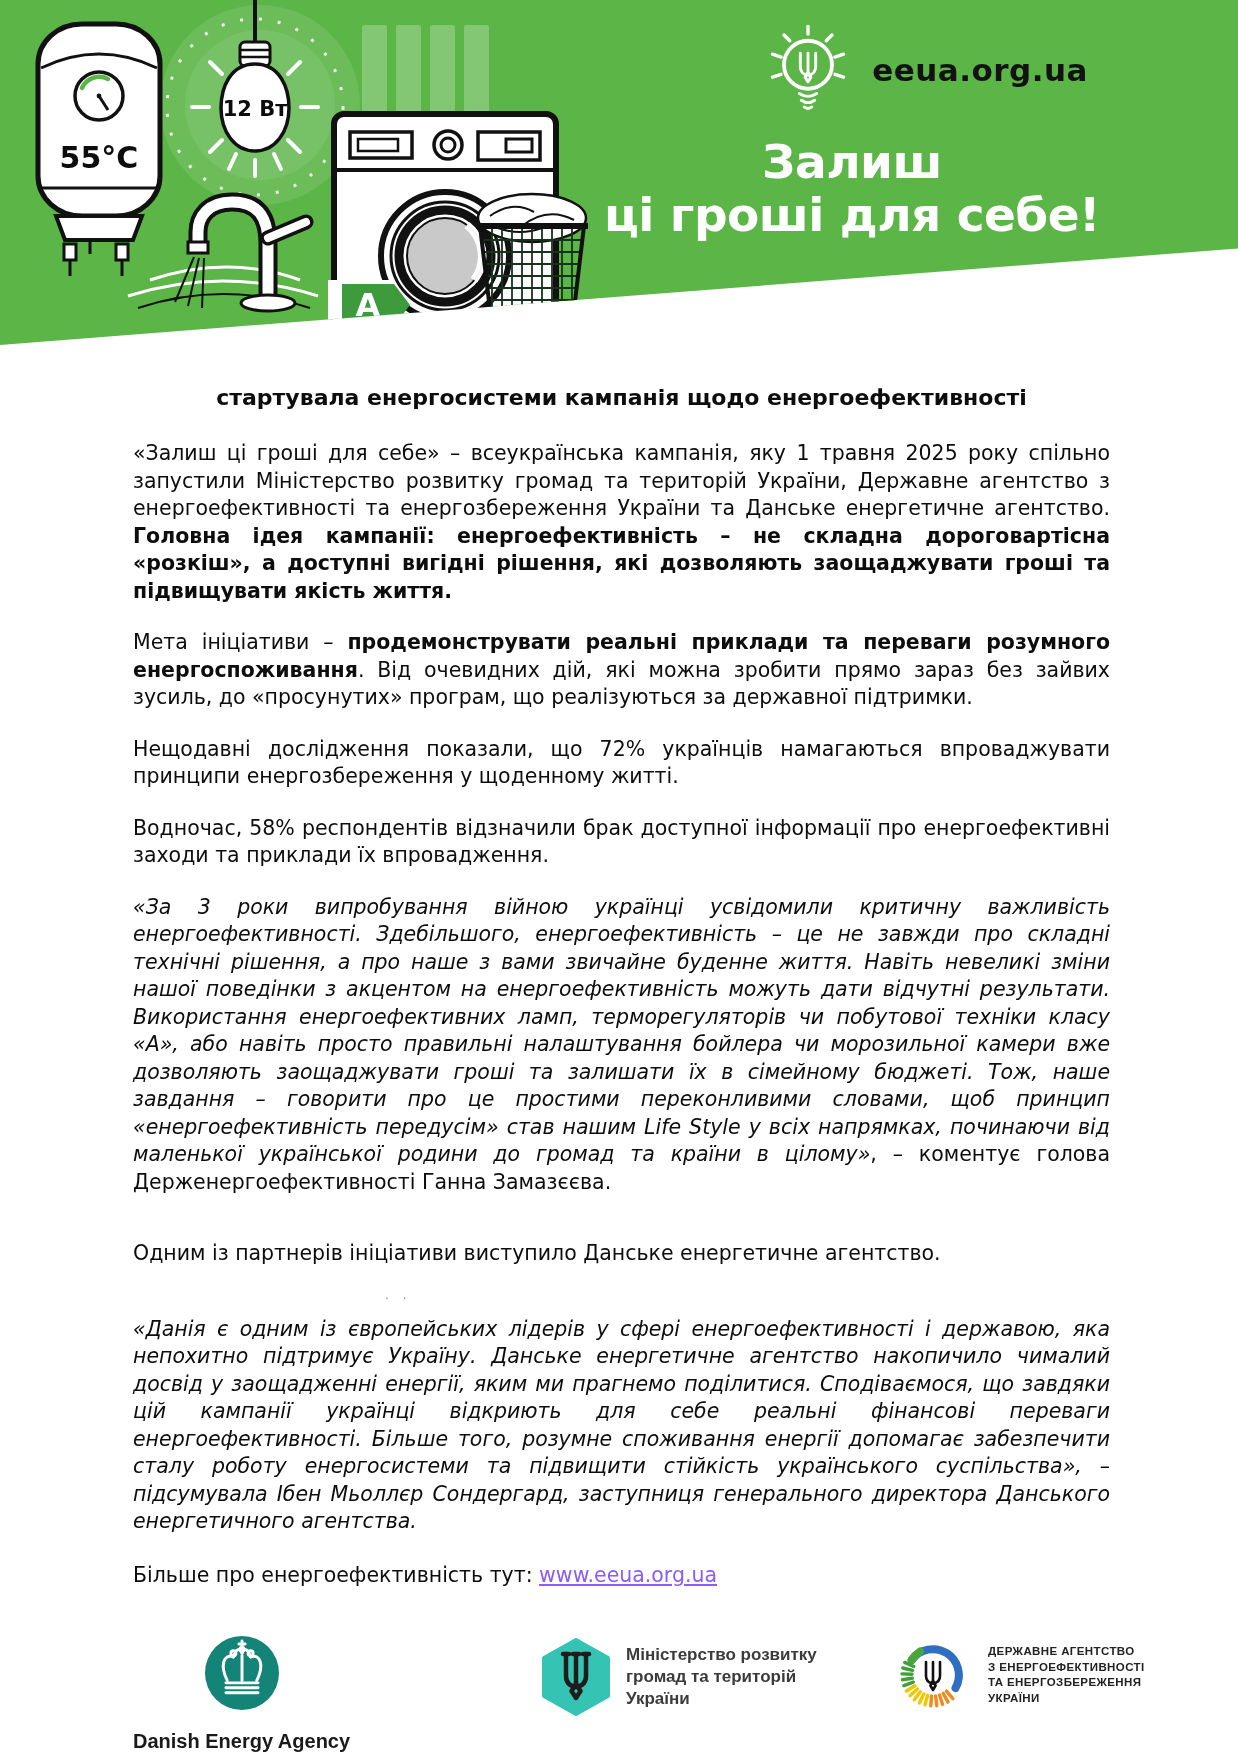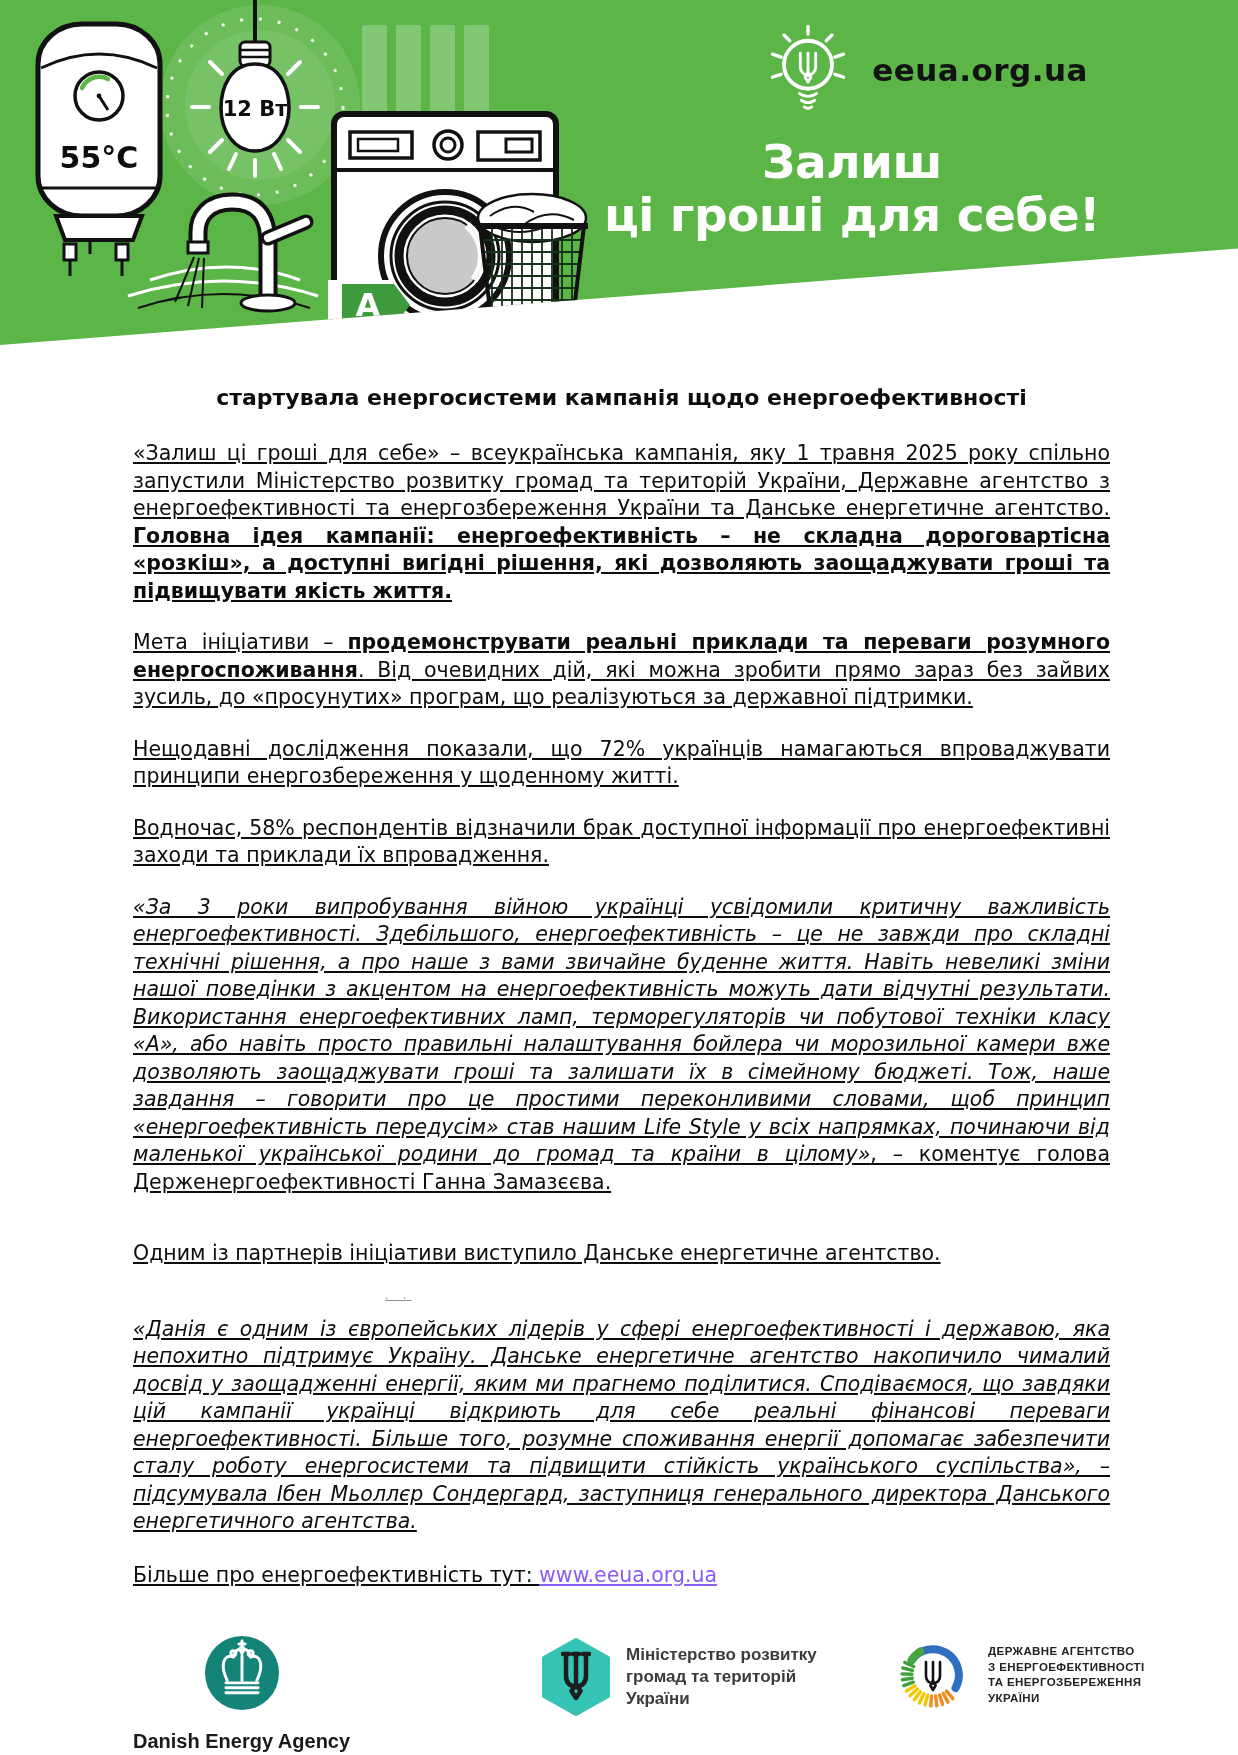--- a/index.html
+++ b/index.html
@@ -25,21 +25,21 @@
   .brand{position:absolute;top:22px;right:150px;display:flex;align-items:center;gap:16px;justify-content:flex-end;}
   .brand .site{font-size:31px;font-weight:bold;color:#121212;letter-spacing:.5px;}
   .brand svg{position:static;width:96px;height:96px;}
   .slogan{position:absolute;top:112px;right:138px;text-align:center;color:#fff;
           font-weight:bold;font-size:47px;line-height:53px;letter-spacing:-.5px;margin-top:23px;}
 
   
   .article{position:absolute;left:133px;top:348px;width:977px;}
   .article h1{margin:0 0 26px;font-size:22px;line-height:33px;font-weight:bold;
               text-align:center;color:#0d0d0d;}
-  .para{margin:0 0 24px;font-size:20.5px;line-height:27.5px;text-align:justify;color:#0d0d0d;text-decoration:underline;}
+  .para{margin:0 0 24px;font-size:20.5px;line-height:27.5px;text-align:justify;color:#0d0d0d;}
   .s-n{font-style:normal;font-weight:normal;}
   .s-b{font-weight:bold;}
   .s-i{font-style:italic;}
   .para.quote-1{margin-bottom:44px;}
   .para.oneliner{margin-bottom:20px;}
   .para.artifact{font-size:12px;color:#8f8f8f;letter-spacing:5px;text-align:left;
                  margin:0 0 14px 252px;line-height:14px;}
   .para.quote-2{margin-bottom:26px;}
   .link{color:#8b5cf6;text-decoration:underline;cursor:pointer;}
 

